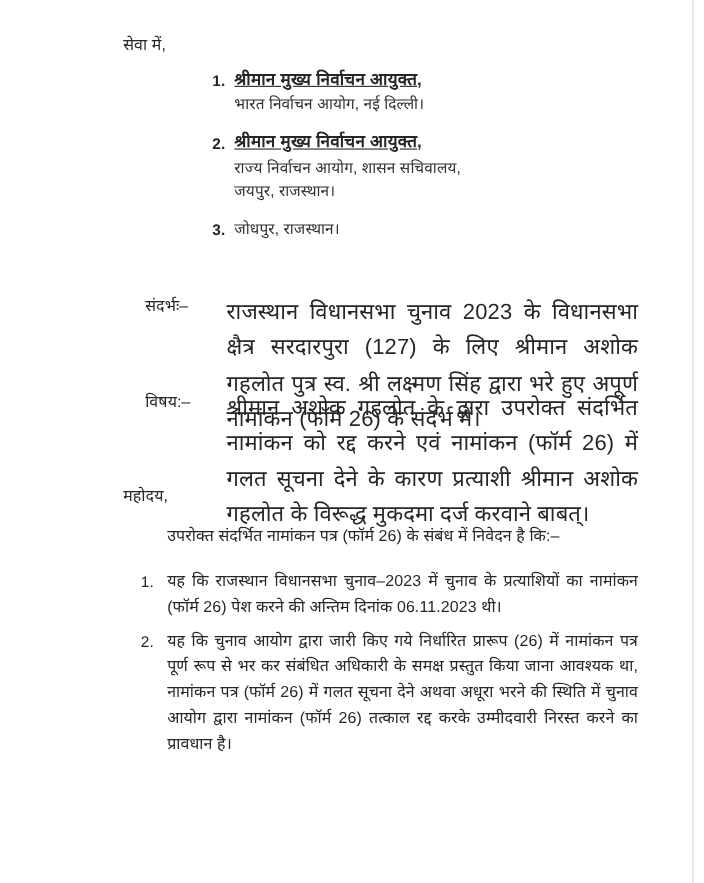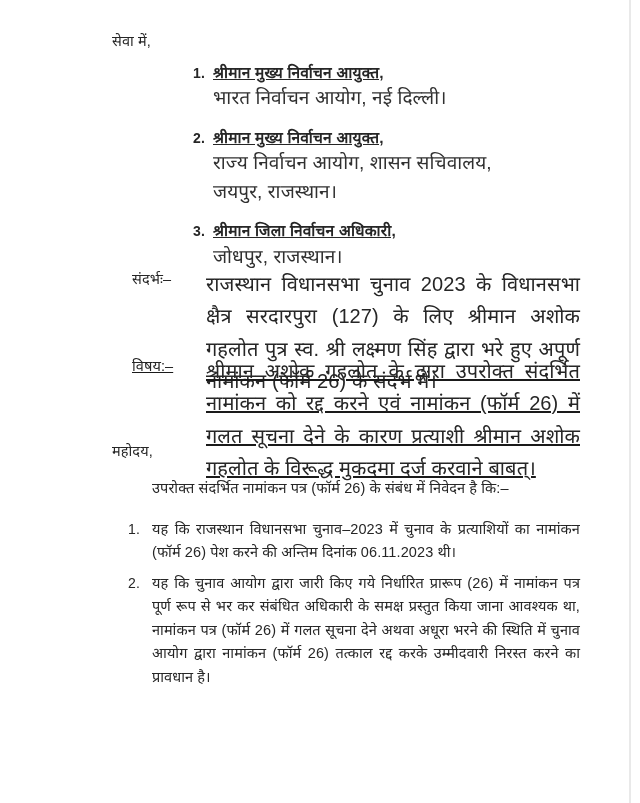--- a/index.html
+++ b/index.html
@@ -73,21 +73,21 @@
     font-size: 14px;
   }
   .addressee-title {
     font-weight: bold;
     font-size: 15.5px;
     line-height: 1.45;
     letter-spacing: 0.2px;
     text-decoration: underline;
   }
   .addressee-body {
-    font-size: 19px;
+    font-size: 14px;
     line-height: 1.5;
     color: #303030;
   }
 
   
   .labelled-block {
     position: absolute;
     left: 112px;
     width: 468px;
     display: flex;
@@ -100,21 +100,21 @@
     margin-left: 20px;
   }
   .labelled-block .lb-body {
     flex: 1 1 auto;
     text-align: justify;
     text-justify: inter-word;
     font-size: 20px;
     line-height: 1.62;
   }
   #ref-block { top: 268px; }
-  #subject-block { top: 355px; text-decoration: underline; }
+  #subject-block { top: 355px; }
 
   
   .madam-sir {
     position: absolute;
     left: 112px;
     top: 440px;
     font-size: 14.5px;
   }
 
   
@@ -173,21 +173,20 @@
       <div class="addressee-body doc-text" style="white-space: pre-line;">भारत निर्वाचन आयोग, नई दिल्ली।</div>
     </li>
     <li class="addressee-item">
       <span class="addressee-num doc-text">2.</span>
       <div class="addressee-title doc-text">श्रीमान मुख्य निर्वाचन आयुक्त,</div>
       <div class="addressee-body doc-text" style="white-space: pre-line;">राज्य निर्वाचन आयोग, शासन सचिवालय,
 जयपुर, राजस्थान।</div>
     </li>
     <li class="addressee-item">
       <span class="addressee-num doc-text">3.</span>
-      <div class="addressee-title doc-text">श्रीमान जिला निर्वाचन अधिकारी,</div>
       <div class="addressee-body doc-text" style="white-space: pre-line;">जोधपुर, राजस्थान।</div>
     </li>
   </ol>
 
   <div class="labelled-block" id="ref-block">
     <div class="lb-label doc-text">संदर्भः–</div>
     <div class="lb-body doc-text">राजस्थान विधानसभा चुनाव 2023 के विधानसभा क्षैत्र सरदारपुरा (127) के लिए श्रीमान अशोक गहलोत पुत्र स्व. श्री लक्ष्मण सिंह द्वारा भरे हुए अपूर्ण नामांकन (फॉर्म 26) के संदर्भ में।</div>
   </div>
 
   <div class="labelled-block" id="subject-block">

